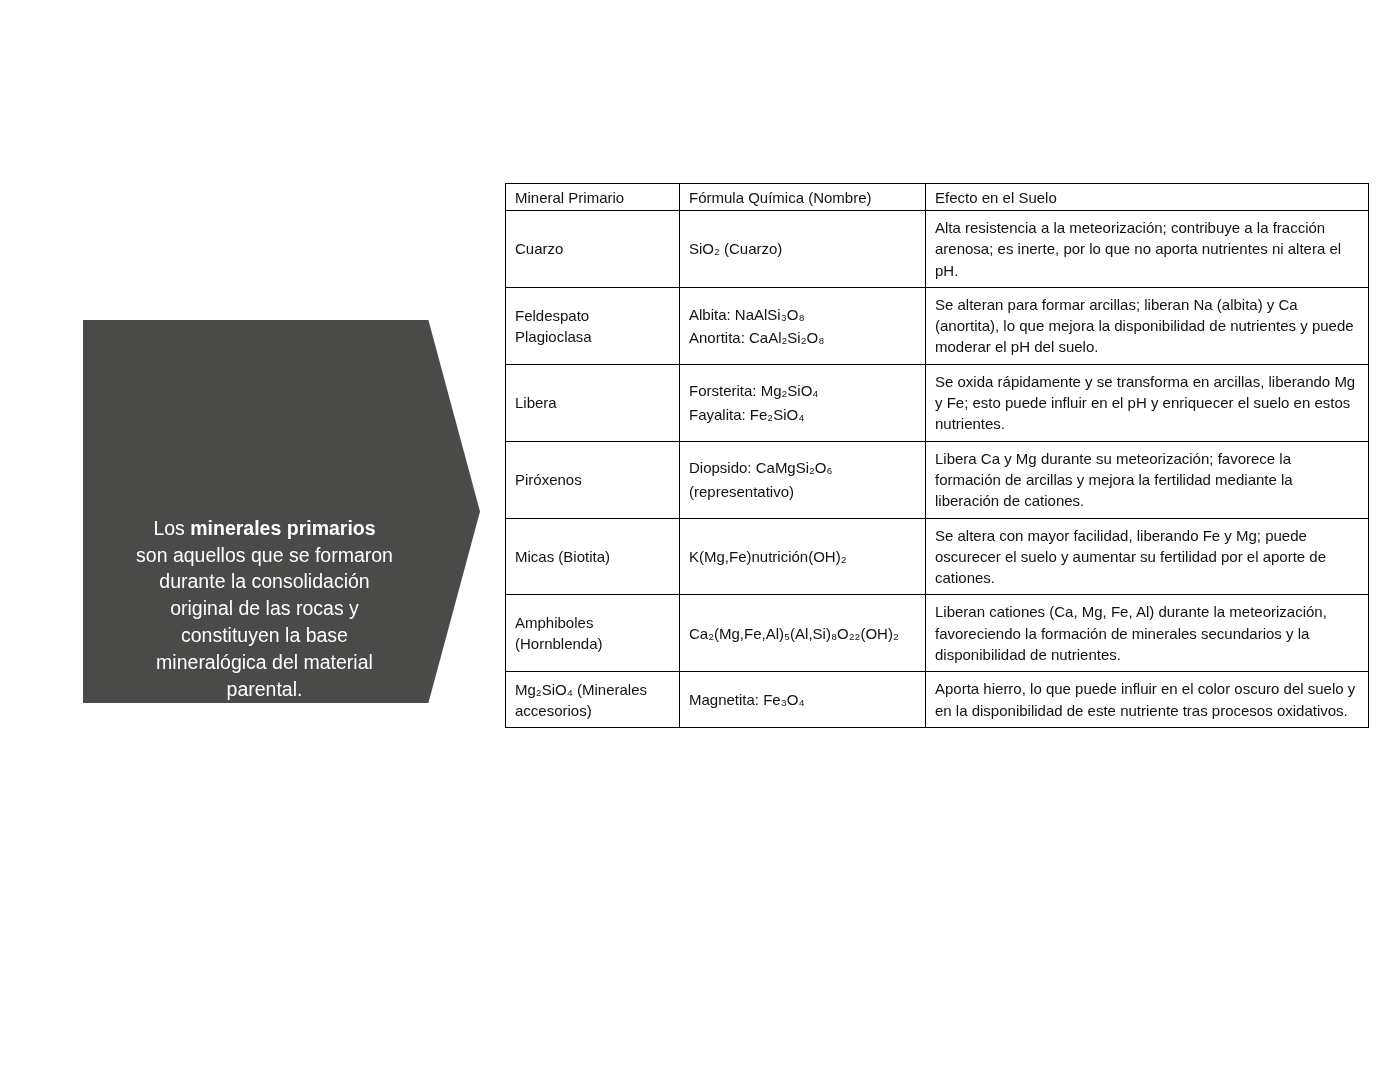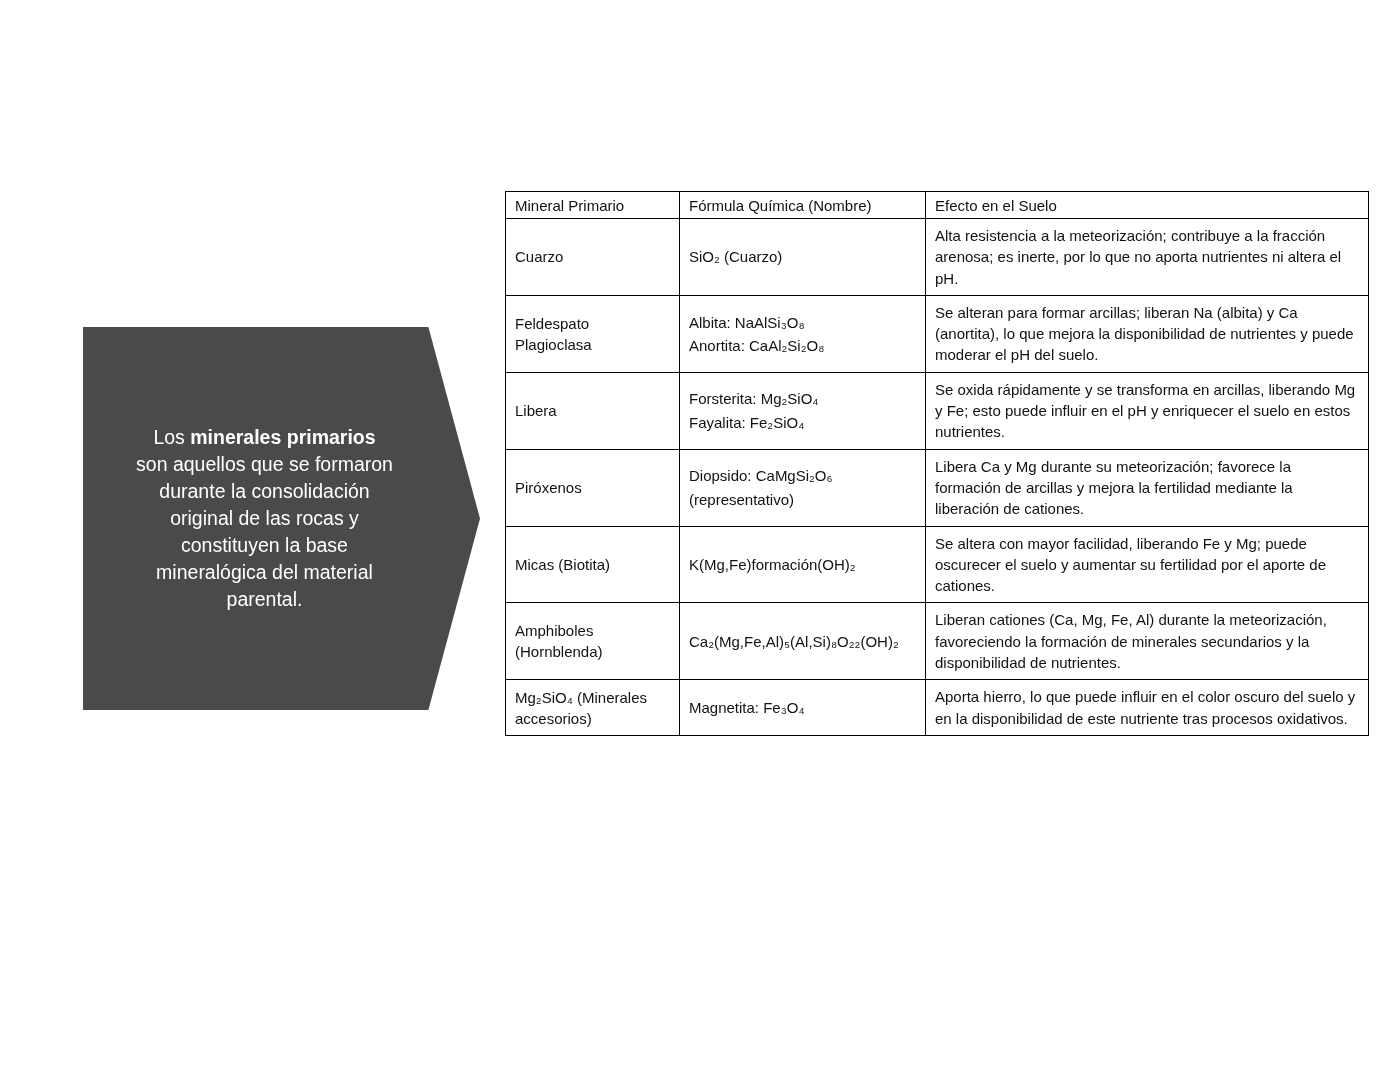--- a/index.html
+++ b/index.html
@@ -12,41 +12,41 @@
   }
   .page {
     position: absolute; inset: 0;
     background: #ffffff;
     overflow: hidden;
   }
 
   
   .callout {
     position: absolute;
-    left: 83px; top: 327px;
+    left: 83px; top: 320px;
     width: 397px; height: 383px;
     background: #4a4a48; 
     clip-path: polygon(0 0, 87% 0, 100% 50%, 87% 100%, 0 100%);
     display: flex;
-    align-items: center;
+    align-items: flex-end;
   }
   .callout-text {
     width: 100%;
     padding: 0 86px 0 52px;
     text-align: center;
     color: #ffffff;
     font-size: 19.5px;
     line-height: 1.38;
   }
   .callout-text .b { font-weight: 700; }
 
   
   .mineral-table {
     position: absolute;
-    left: 505px; top: 191px;
+    left: 505px; top: 183px;
     width: 863px;
     border-collapse: collapse;
     table-layout: fixed;
     background: #ffffff;
   }
   .mineral-table th, .mineral-table td {
     border: 1px solid #000000;
     text-align: left;
     vertical-align: middle;
     padding: 6px 9px;
@@ -116,21 +116,21 @@
         <td class="c-effect">Se oxida rápidamente y se transforma en arcillas, liberando Mg y Fe; esto puede influir en el pH y enriquecer el suelo en estos nutrientes.</td>
       </tr>
       <tr>
         <td class="c-mineral"><span class="b">Piróxenos</span><span></span></td>
         <td class="c-formula">Diopsido: CaMgSi₂O₆
 (representativo)</td>
         <td class="c-effect">Libera Ca y Mg durante su meteorización; favorece la formación de arcillas y mejora la fertilidad mediante la liberación de cationes.</td>
       </tr>
       <tr>
         <td class="c-mineral"><span class="b">Micas (Biotita)</span><span></span></td>
-        <td class="c-formula">K(Mg,Fe)formación(OH)₂</td>
+        <td class="c-formula">K(Mg,Fe)nutrición(OH)₂</td>
         <td class="c-effect">Se altera con mayor facilidad, liberando Fe y Mg; puede oscurecer el suelo y aumentar su fertilidad por el aporte de cationes.</td>
       </tr>
       <tr>
         <td class="c-mineral"><span class="b">Amphiboles</span><span>
 (Hornblenda)</span></td>
         <td class="c-formula">Ca₂(Mg,Fe,Al)₅(Al,Si)₈O₂₂(OH)₂</td>
         <td class="c-effect">Liberan cationes (Ca, Mg, Fe, Al) durante la meteorización, favoreciendo la formación de minerales secundarios y la disponibilidad de nutrientes.</td>
       </tr>
       <tr>
         <td class="c-mineral"><span class="b">Mg₂SiO₄</span><span> (Minerales accesorios)</span></td>

